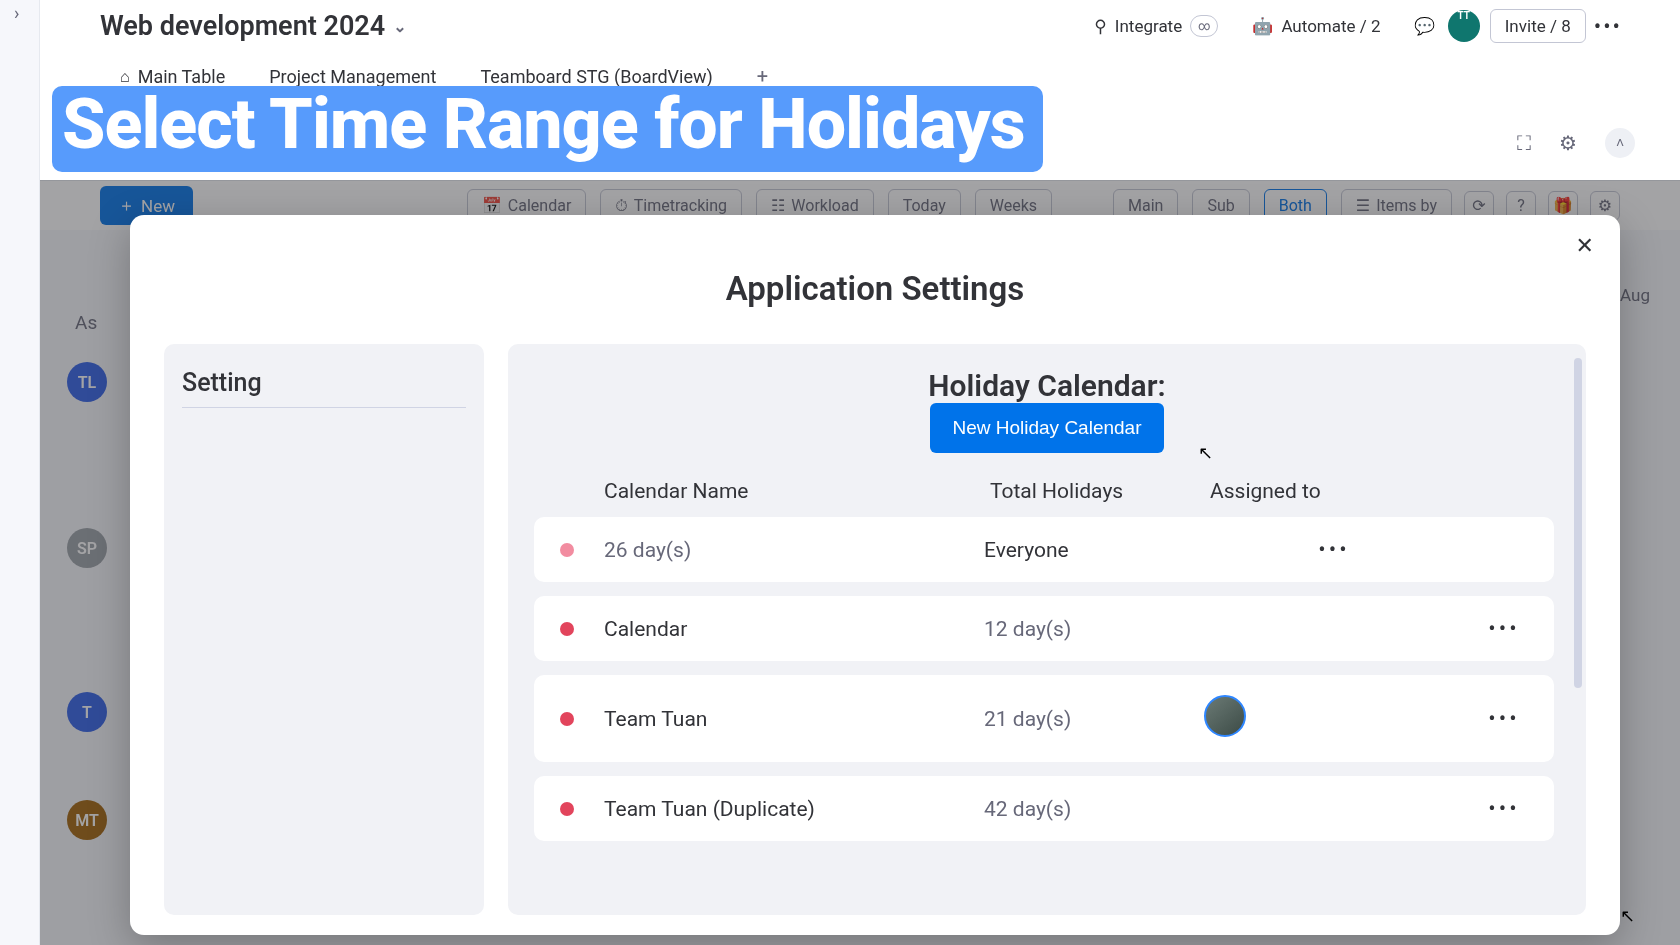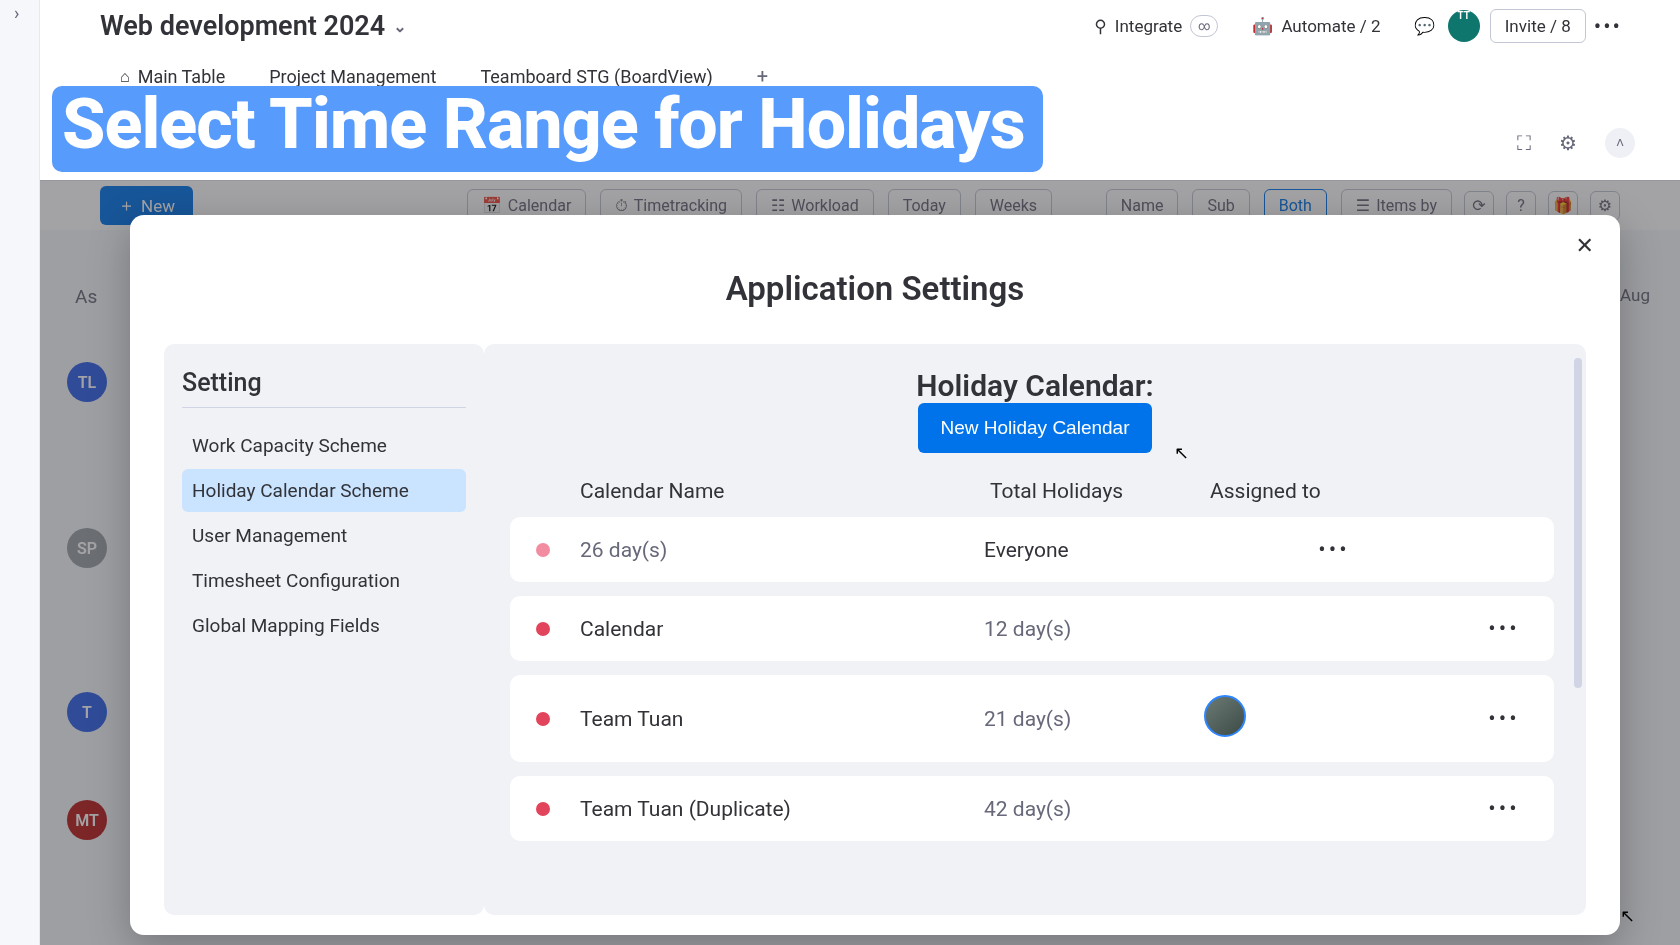--- a/index.html
+++ b/index.html
@@ -126,21 +126,21 @@
 }
 .dim-overlay {
   position:absolute; left:40px; right:0; top:180px; bottom:0;
   background:rgba(50,51,56,0.45);
 }
 .timeline-header{
   position:absolute; right:30px; top:285px;
   color:#676879; font-size:17px;
 }
 .assignee-col{
-  position:absolute; left:75px; top:285px;
+  position:absolute; left:75px; top:311px;
   font-size:19px; color:#676879;
 }
 .member-chip{
   position:absolute; left:67px;
   width:40px; height:40px; border-radius:50%;
   display:flex; align-items:center; justify-content:center;
   color:#fff; font-weight:600; font-size:16px;
 }
 
 
@@ -156,21 +156,21 @@
 }
 .modal-close{
   position:absolute; right:26px; top:18px;
   font-size:22px; color:#323338; cursor:pointer;
 }
 .modal-title{
   text-align:center; font-size:33px; font-weight:600; color:#323338;
   margin-top:30px; margin-bottom:36px;
 }
 .modal-body{
-  flex:1; display:flex; overflow:hidden;
+  flex:1; display:flex; gap:24px; overflow:hidden;
 }
 .modal-side{
   width:320px; background:#f1f2f6; border-radius:10px;
   padding:24px 18px;
 }
 .side-title{ font-size:25px; font-weight:500; margin-bottom:10px;}
 .side-divider{ height:1px; background:#d0d4e4; margin-bottom:16px;}
 .side-item{
   padding:10px 10px; font-size:19px; color:#323338; border-radius:6px;
   cursor:pointer; margin-bottom:2px;
@@ -308,21 +308,21 @@
     <span>Workload</span>
   </div>
   <div class="tool-chip">
     <span>Today</span>
   </div>
   <div class="tool-chip">
     <span>Weeks</span>
   </div>
   <div style="flex:1"></div>
   <div class="tool-chip">
-      <span>Name</span>
+      <span>Main</span>
     </div>
   <div class="tool-chip">
       <span>Sub</span>
     </div>
   <div class="tool-chip active">
       <span>Both</span>
     </div>
   <div class="tool-chip">
     <span>☰</span>
     <span>Items by</span>
@@ -333,41 +333,34 @@
   <span class="tool-icon">⚙</span>
 </div>
 
 <div class="board-bg"></div>
 <div class="assignee-col">As</div>
 <div class="timeline-header">Aug</div>
 <div id="members-host">
     <div class="member-chip" style="top: 362px; background: rgb(46, 95, 232);">TL</div>
     <div class="member-chip" style="top: 528px; background: rgb(154, 160, 166);">SP</div>
     <div class="member-chip" style="top: 692px; background: rgb(46, 95, 232);">T</div>
-    <div class="member-chip" style="top: 800px; background: #b91c1c;">MT</div>
+    <div class="member-chip" style="top: 800px; background: #a16207;">MT</div>
   </div>
 
 <div class="dim-overlay"></div>
 
 <div class="overlay-title">Select Time Range for Holidays</div>
 
 <div class="modal">
   <div class="modal-close">✕</div>
   <div class="modal-title">Application Settings</div>
   <div class="modal-body">
     <div class="modal-side">
       <div class="side-title">Setting</div>
       <div class="side-divider"></div>
-      <div id="side-items">
-          <div class="side-item">Work Capacity Scheme</div>
-          <div class="side-item active">Holiday Calendar Scheme</div>
-          <div class="side-item">User Management</div>
-          <div class="side-item">Timesheet Configuration</div>
-          <div class="side-item">Global Mapping Fields</div>
-        </div>
     </div>
     <div class="modal-main">
       <div class="main-head">
         <h2>Holiday Calendar:</h2>
         <button class="primary-btn">New Holiday Calendar</button>
       </div>
       <div class="table-head">
         <div></div>
         <div>Calendar Name</div>
         <div>Total Holidays</div>

